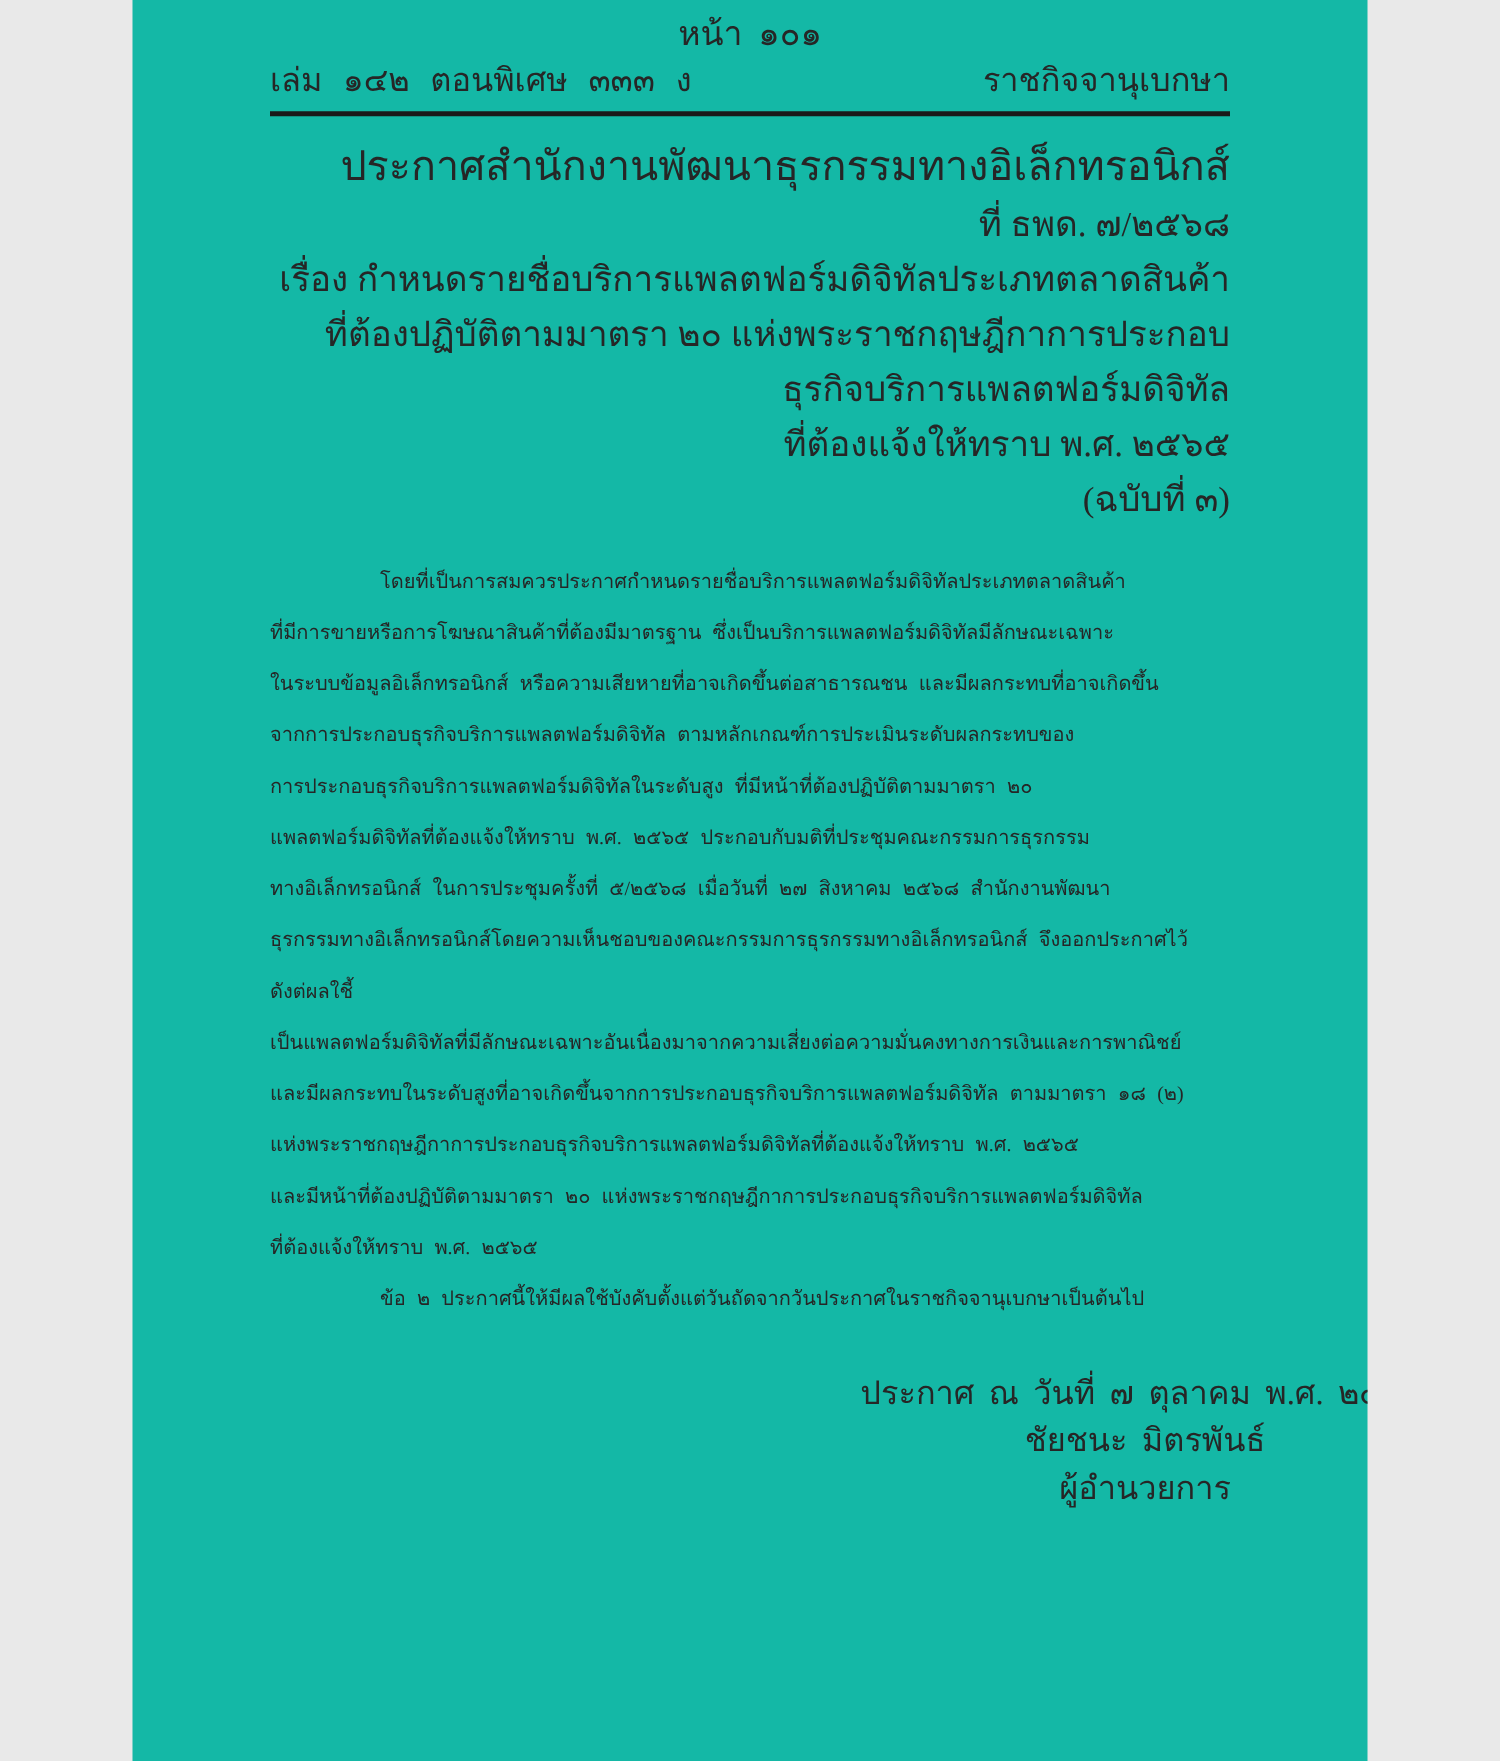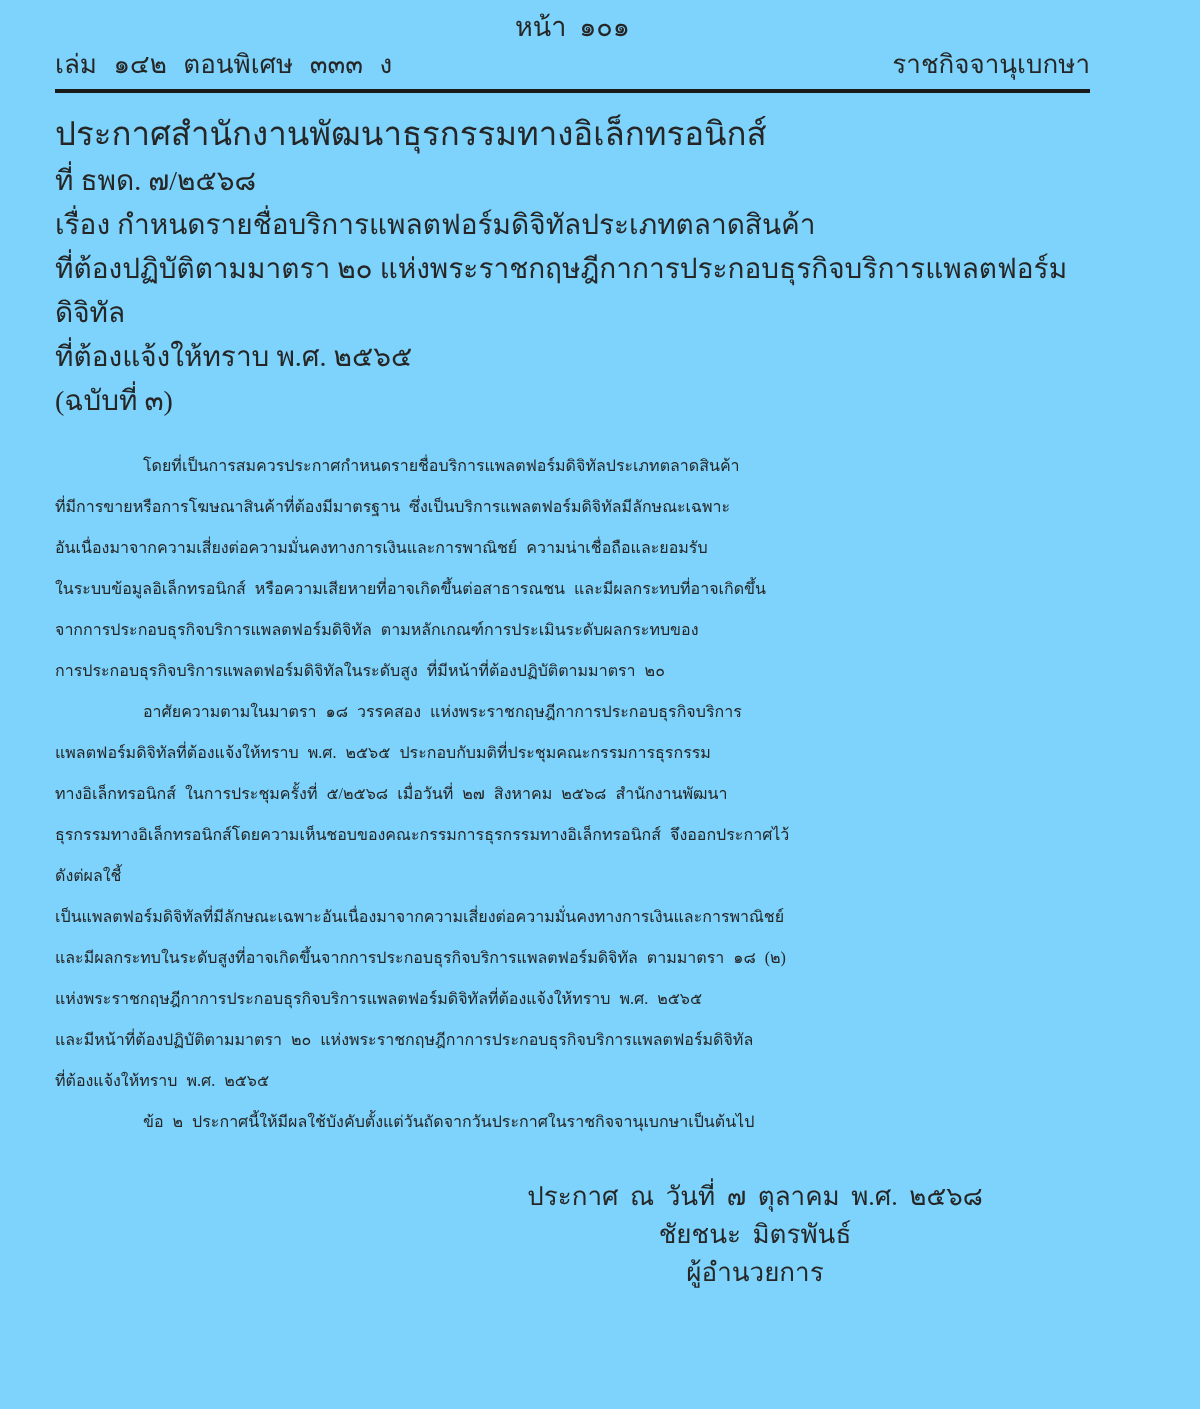--- a/index.html
+++ b/index.html
@@ -2,28 +2,28 @@
 <html><head>
 <meta charset="utf-8">
 <style>
   html, body {
     margin: 0;
     padding: 0;
     background: #e9e9e9;
   }
   .page {
     position: relative;
-    width: 1200px;
+    width: 988px;
     height: 1409px;
     margin: 0 auto;
     box-sizing: border-box;
-    background: #7dd3fc;
+    background: #14b8a6;
     color: #262626;
     font-family: "Liberation Serif", "DejaVu Serif", serif;
-    padding: 10px 110px 0 55px;
+    padding: 10px 110px 0 110px;
     overflow: hidden;
   }
   
   .page-number {
     text-align: center;
     font-size: 27px;
     line-height: 34px;
     word-spacing: 6px;
   }
   .header-row {
@@ -35,21 +35,21 @@
   }
   .header-left  { flex: 1 1 0; text-align: left;  word-spacing: 10px; }
   .header-center{ flex: 0 0 auto; text-align: center; }
   .header-right { flex: 1 1 0; text-align: right; word-spacing: 8px; }
   .header-rule {
     border-bottom: 4px solid #1a1a1a;
     margin-top: 7px;
   }
   
   .title-block {
-    text-align: left;
+    text-align: right;
     margin-top: 16px;
   }
   .title-org {
     font-size: 33px;
     line-height: 50px;
   }
   .title-line {
     font-size: 28px;
     line-height: 44px;
   }
@@ -95,28 +95,26 @@
     <div class="title-line">ที่ต้องปฏิบัติตามมาตรา ๒๐ แห่งพระราชกฤษฎีกาการประกอบธุรกิจบริการแพลตฟอร์มดิจิทัล</div>
     <div class="title-line">ที่ต้องแจ้งให้ทราบ พ.ศ. ๒๕๖๕</div>
     <div class="title-line">(ฉบับที่ ๓)</div>
   </div>
 
   <div class="body-block">
 
     <div>
       <div class="line indent">โดยที่เป็นการสมควรประกาศกำหนดรายชื่อบริการแพลตฟอร์มดิจิทัลประเภทตลาดสินค้า</div>
       <div class="line">ที่มีการขายหรือการโฆษณาสินค้าที่ต้องมีมาตรฐาน ซึ่งเป็นบริการแพลตฟอร์มดิจิทัลมีลักษณะเฉพาะ</div>
-      <div class="line">อันเนื่องมาจากความเสี่ยงต่อความมั่นคงทางการเงินและการพาณิชย์ ความน่าเชื่อถือและยอมรับ</div>
       <div class="line">ในระบบข้อมูลอิเล็กทรอนิกส์ หรือความเสียหายที่อาจเกิดขึ้นต่อสาธารณชน และมีผลกระทบที่อาจเกิดขึ้น</div>
       <div class="line">จากการประกอบธุรกิจบริการแพลตฟอร์มดิจิทัล ตามหลักเกณฑ์การประเมินระดับผลกระทบของ</div>
       <div class="line">การประกอบธุรกิจบริการแพลตฟอร์มดิจิทัลในระดับสูง ที่มีหน้าที่ต้องปฏิบัติตามมาตรา ๒๐</div>
     </div>
 
     <div>
-      <div class="line indent">อาศัยความตามในมาตรา ๑๘ วรรคสอง แห่งพระราชกฤษฎีกาการประกอบธุรกิจบริการ</div>
       <div class="line">แพลตฟอร์มดิจิทัลที่ต้องแจ้งให้ทราบ พ.ศ. ๒๕๖๕ ประกอบกับมติที่ประชุมคณะกรรมการธุรกรรม</div>
       <div class="line">ทางอิเล็กทรอนิกส์ ในการประชุมครั้งที่ ๕/๒๕๖๘ เมื่อวันที่ ๒๗ สิงหาคม ๒๕๖๘ สำนักงานพัฒนา</div>
       <div class="line">ธุรกรรมทางอิเล็กทรอนิกส์โดยความเห็นชอบของคณะกรรมการธุรกรรมทางอิเล็กทรอนิกส์ จึงออกประกาศไว้</div>
       <div class="line">ดังต่ผลใชี้</div>
     </div>
 
     <div>
       <div class="line">เป็นแพลตฟอร์มดิจิทัลที่มีลักษณะเฉพาะอันเนื่องมาจากความเสี่ยงต่อความมั่นคงทางการเงินและการพาณิชย์</div>
       <div class="line">และมีผลกระทบในระดับสูงที่อาจเกิดขึ้นจากการประกอบธุรกิจบริการแพลตฟอร์มดิจิทัล ตามมาตรา ๑๘ (๒)</div>
       <div class="line">แห่งพระราชกฤษฎีกาการประกอบธุรกิจบริการแพลตฟอร์มดิจิทัลที่ต้องแจ้งให้ทราบ พ.ศ. ๒๕๖๕</div>

